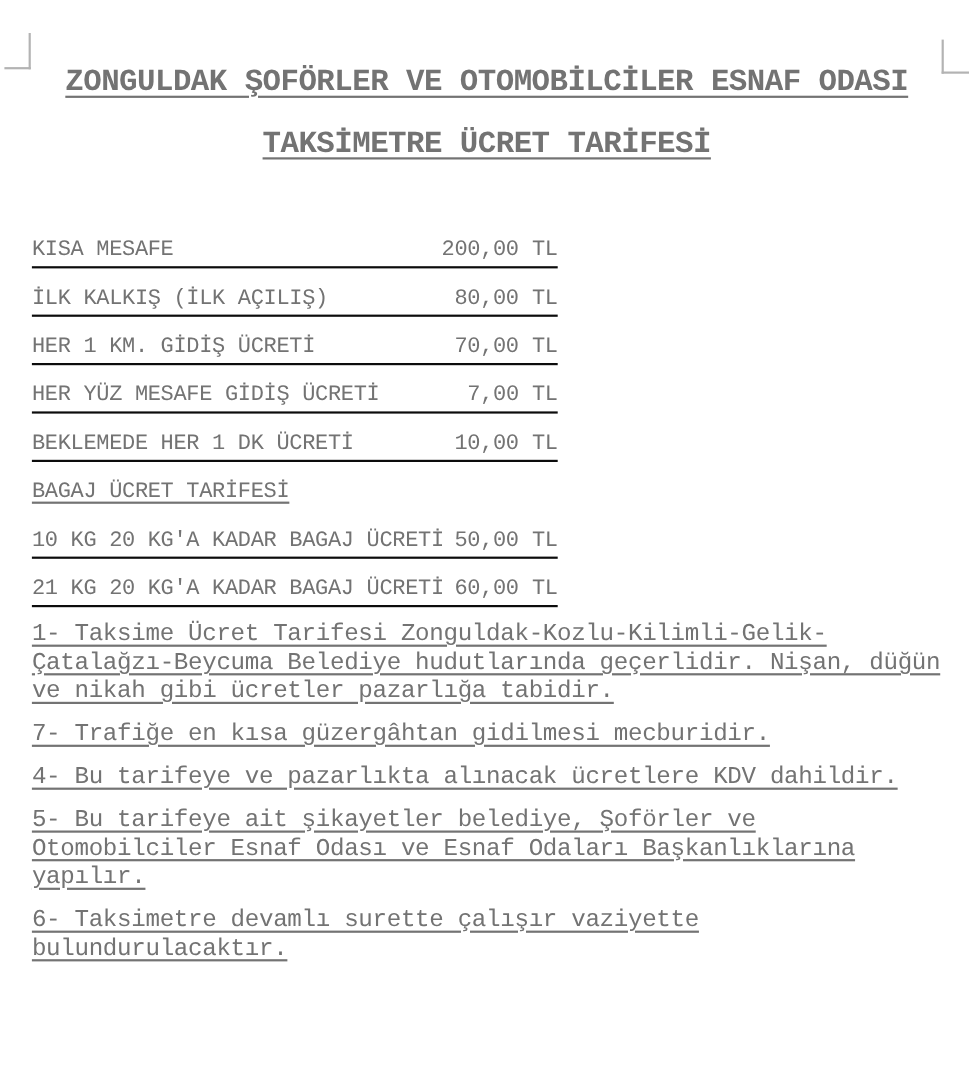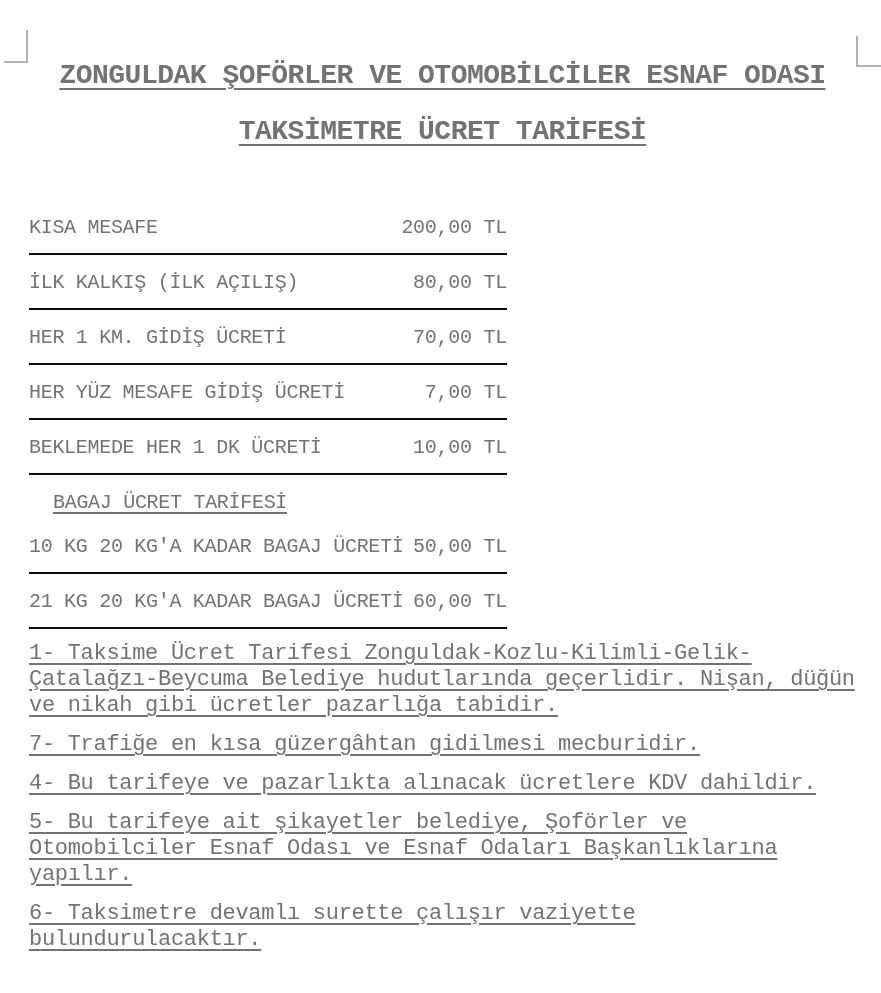--- a/index.html
+++ b/index.html
@@ -46,37 +46,36 @@
     text-decoration: underline;
     text-decoration-thickness: 2px;
     text-underline-offset: 5px;
   }
   .title-line + .title-line { margin-top: 20px; }
   
   .fare-list { margin-top: 50px; }
   .fare-row {
     width: 478px;
     height: 39px;
-    padding-bottom: 14px;
+    padding-bottom: 3px;
     border-bottom: 2px solid #0c0c0c;
     display: flex;
     justify-content: space-between;
     align-items: flex-end;
     font-size: 20px;
     font-weight: 500;
     letter-spacing: -0.3px;
     white-space: nowrap;
   }
   .fare-row.plain {
     width: auto;
     border-bottom: none;
     height: 39px;
     padding-bottom: 5px;
     justify-content: flex-start;
-    margin-left: 24px;
   }
   .fare-row.plain .fare-label {
     text-decoration: underline;
     text-decoration-thickness: 2px;
     text-underline-offset: 4px;
   }
   .fare-value { display: flex; align-items: baseline; }
   .fare-unit { margin-left: 12px; }
   
   .notes { margin-top: 12px; width: 827px; }

